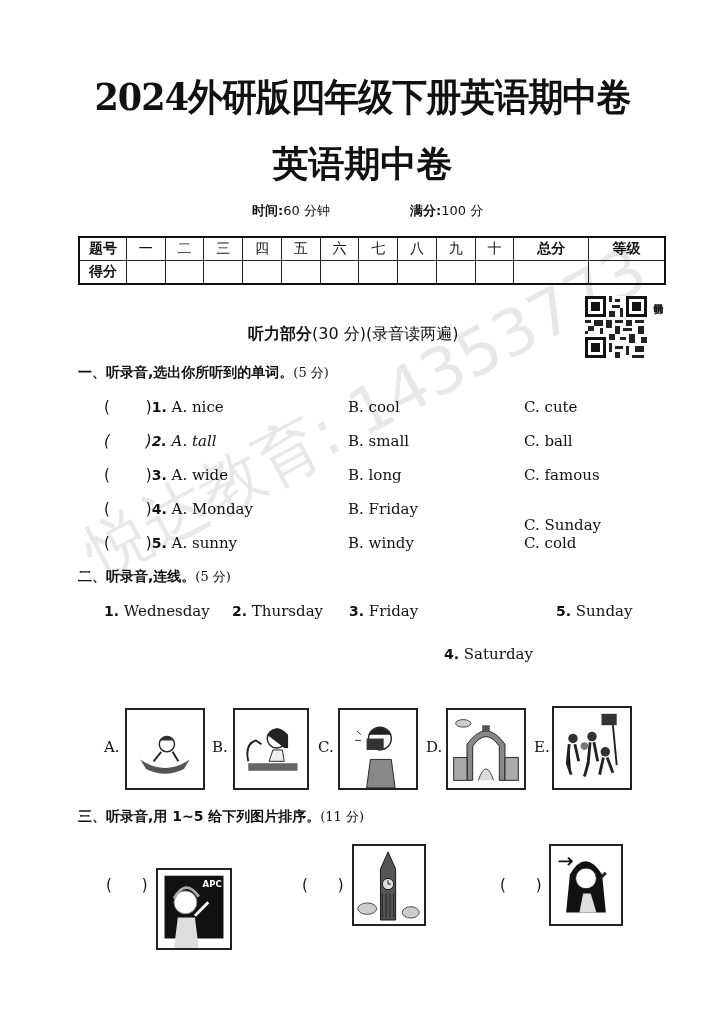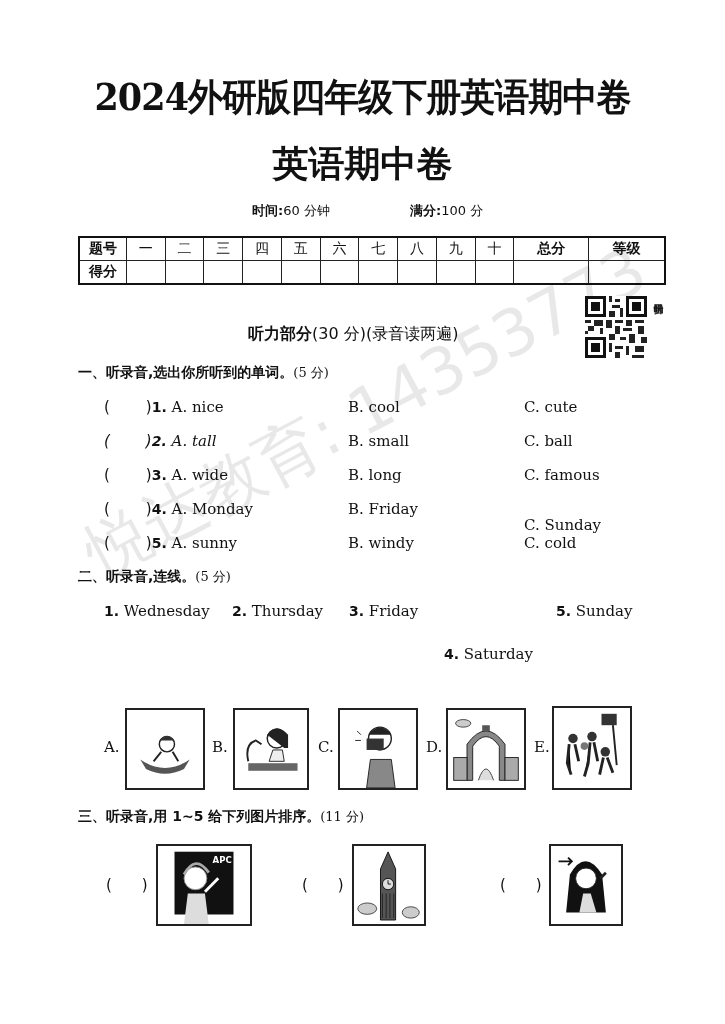--- a/index.html
+++ b/index.html
@@ -225,21 +225,21 @@
       <circle cx="54" cy="46" r="5" fill="#333"></circle>
       <path d="M52 52 l-4 18 M56 52 l6 16" stroke="#222" stroke-width="3"></path>
     </svg>
 </div>
 
 <div class="abs sec" style="left:78px; top:808px;">
   <span>三、听录音,用 1~5 给下列图片排序。</span><span class="pts">(11 分)</span>
 </div>
 
 <div class="abs paren" style="left:106px; top:876px;"><span>(</span><span style="display:inline-block;width:30px"></span><span>)</span></div>
-<div class="abs pic" style="left:156px; top:844px; width:96px; height:82px;">
+<div class="abs pic" style="left:156px; top:868px; width:76px; height:82px;">
   <svg viewBox="0 0 74 82">
       <rect x="6" y="6" width="62" height="66" fill="#111"></rect>
       <text x="46" y="18" fill="#fff" font-size="9" font-family="DejaVu Sans, sans-serif" font-weight="bold">APC</text>
       <circle cx="28" cy="34" r="12" fill="#fff" stroke="#888"></circle>
       <path d="M16 30 q12 -22 26 -2" fill="none" stroke="#aaa" stroke-width="3"></path>
       <path d="M16 82 l4 -32 l18 0 l4 32z" fill="#ddd"></path>
       <path d="M38 48 l14 -14" stroke="#fff" stroke-width="3"></path>
     </svg>
 </div>
 

